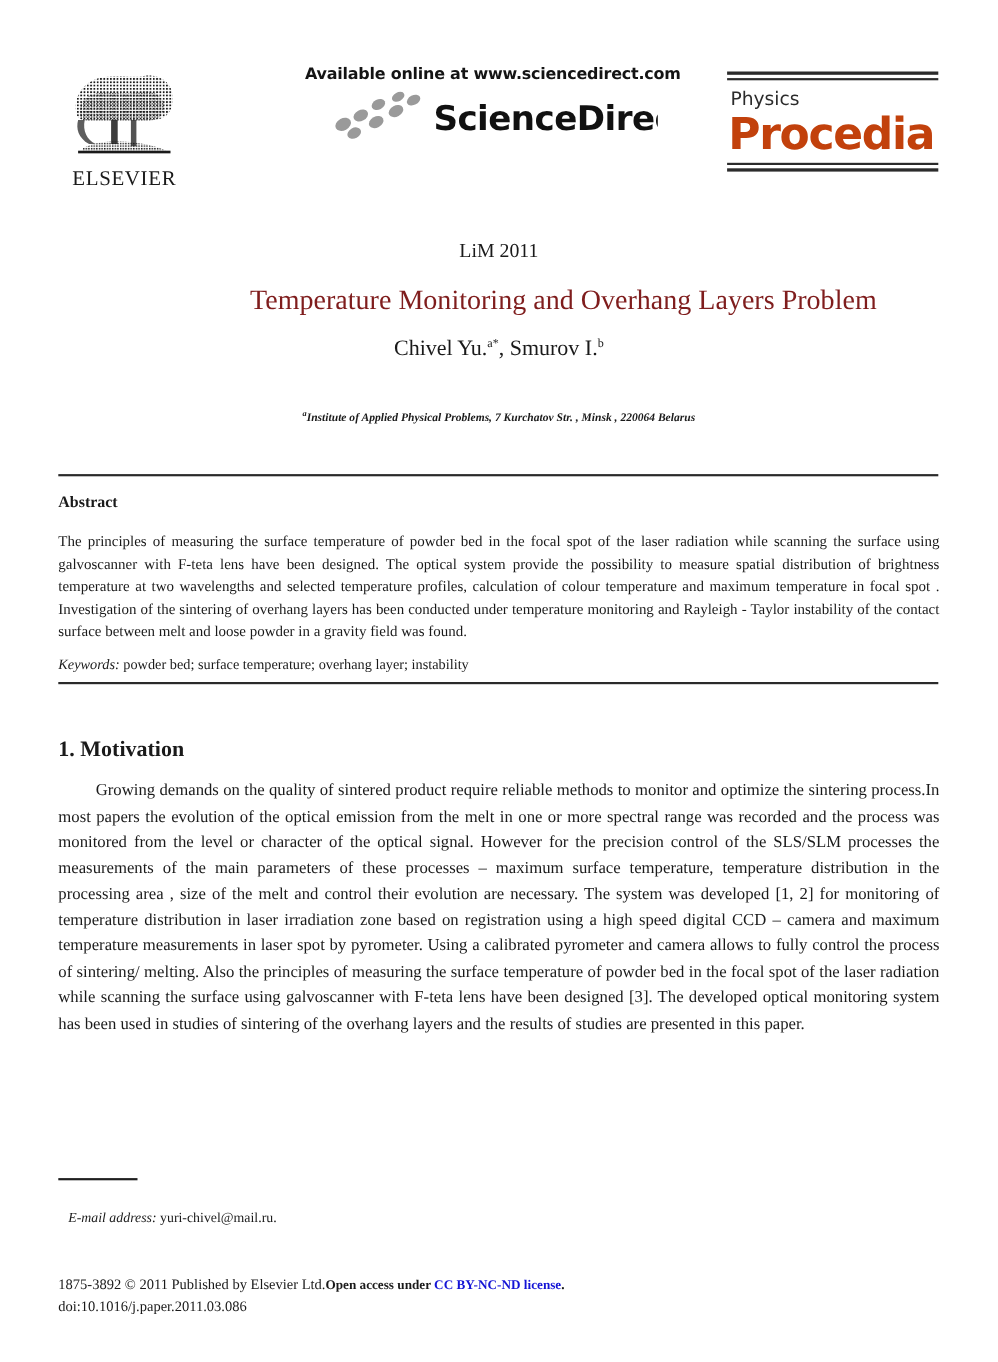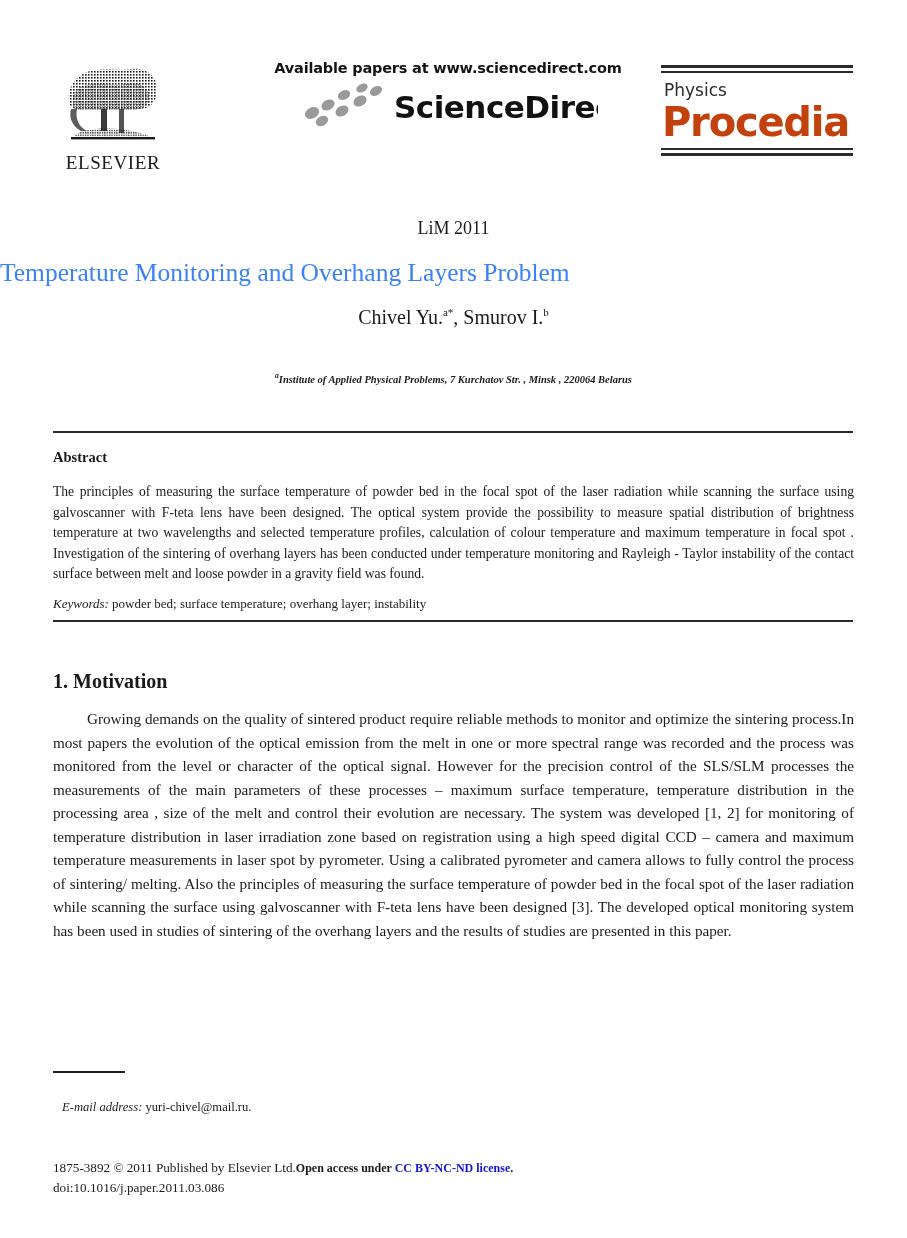--- a/index.html
+++ b/index.html
@@ -108,24 +108,24 @@
   .conf {
     position: absolute;
     left: 0; top: 218px; width: 907px;
     text-align: center;
     font-size: 18px;
     font-family: "Liberation Serif", serif;
   }
   .title {
     position: absolute;
     left: 0; top: 258px; width: 797px;
-    text-align: left;
+    text-align: right;
     font-size: 25.5px;
     font-family: "Liberation Serif", serif;
-    color: #3b82f6;
+    color: #7f1d1d;
   }
   .authors {
     position: absolute;
     left: 0; top: 306px; width: 907px;
     text-align: center;
     font-size: 20px;
     font-family: "Liberation Serif", serif;
   }
   .authors sup { font-size: 11px; vertical-align: super; }
   .affils {
@@ -260,21 +260,21 @@
         <path d="M58,44 L58,68 L63,68 L63,44 Z" fill="#1a1a1a" opacity="0.75"></path>
         <path d="M16,44 C14,54 18,62 26,66 L20,66 C10,60 8,52 10,44 Z" fill="#1a1a1a" opacity="0.7"></path>
 
         <path d="M14,70 C28,62 50,62 70,66 C80,68 86,70 90,72 L14,72 Z" fill="url(#dots2)"></path>
         <rect x="10" y="72" width="84" height="2.4" fill="#1a1a1a"></rect>
       </svg>
       <div class="elsevier-word">ELSEVIER</div>
     </div>
 
     <div class="sd">
-      <div class="sd-available">Available papers at www.sciencedirect.com</div>
+      <div class="sd-available">Available online at www.sciencedirect.com</div>
       <div class="sd-logo">
         <svg width="300" height="44" viewBox="0 0 300 44">
           <g fill="#9a9a9a">
             <ellipse cx="14" cy="30" rx="7.5" ry="5.5" transform="rotate(-28 14 30)"></ellipse>
             <ellipse cx="30" cy="22" rx="7" ry="5" transform="rotate(-28 30 22)"></ellipse>
             <ellipse cx="24" cy="38" rx="6.5" ry="4.8" transform="rotate(-28 24 38)"></ellipse>
             <ellipse cx="44" cy="28" rx="7" ry="5" transform="rotate(-28 44 28)"></ellipse>
             <ellipse cx="46" cy="12" rx="6.5" ry="4.6" transform="rotate(-28 46 12)"></ellipse>
             <ellipse cx="62" cy="18" rx="7" ry="5" transform="rotate(-28 62 18)"></ellipse>
             <ellipse cx="64" cy="5" rx="6" ry="4" transform="rotate(-28 64 5)"></ellipse>

